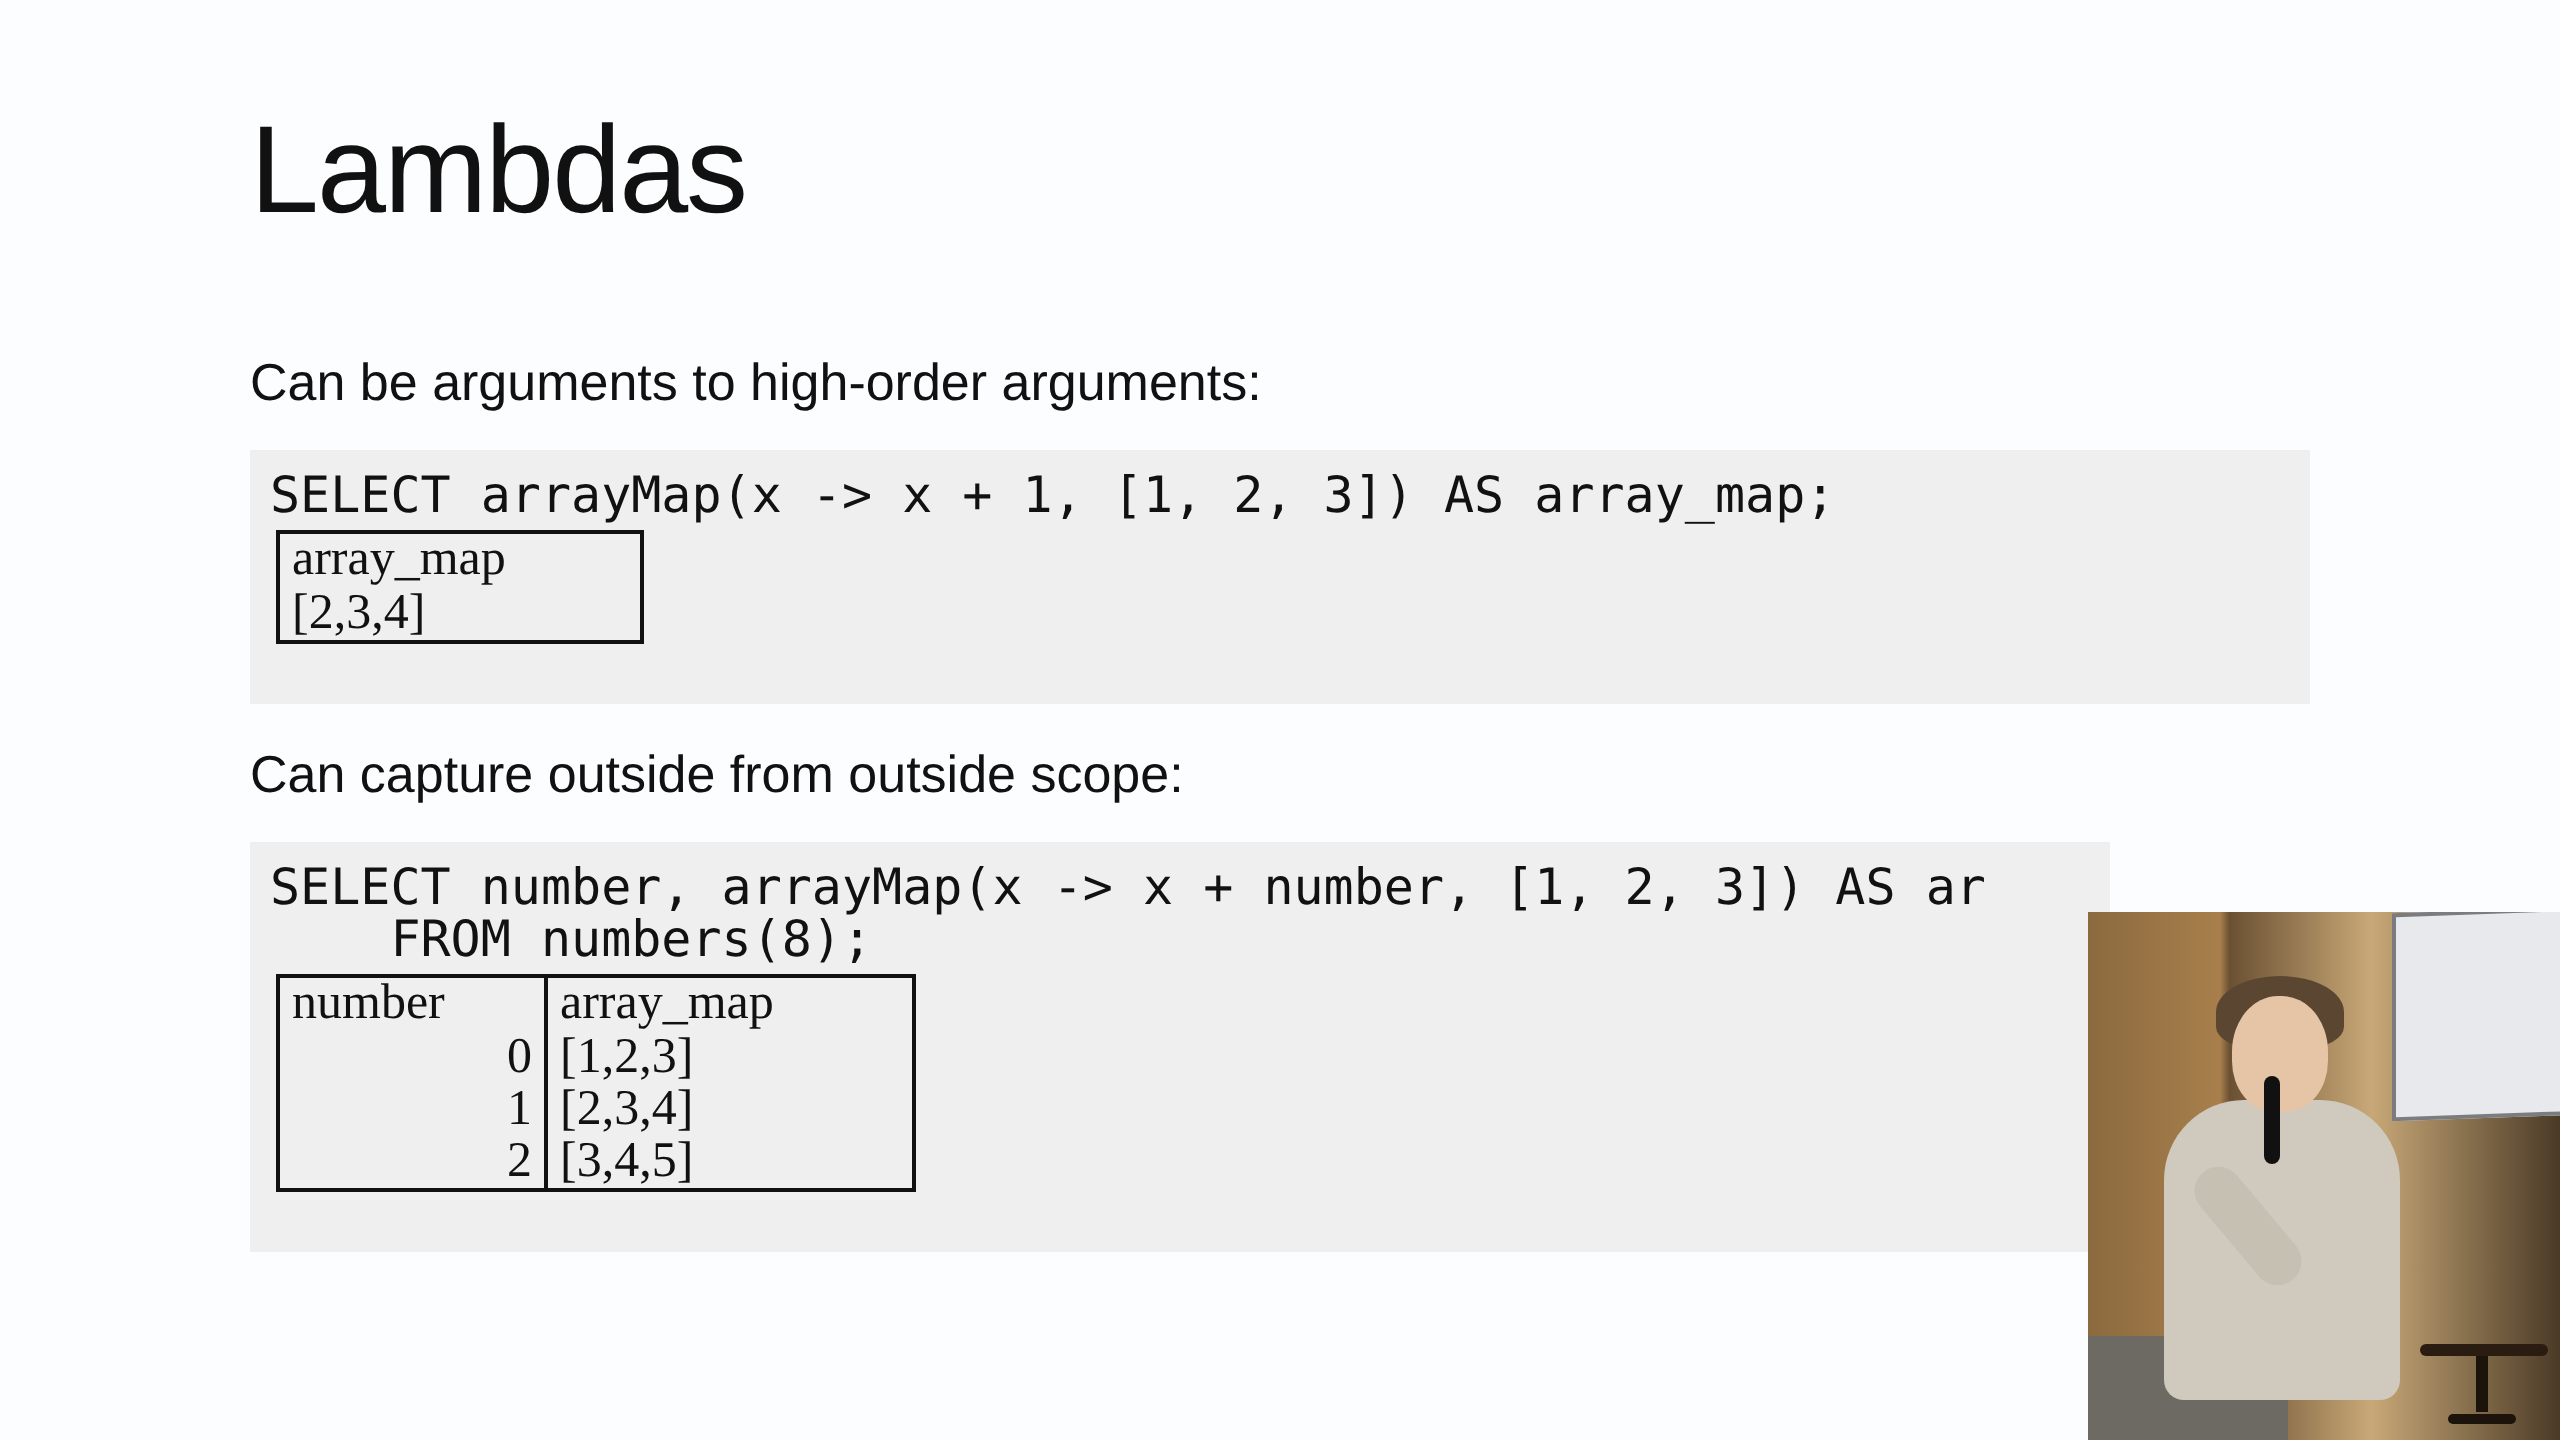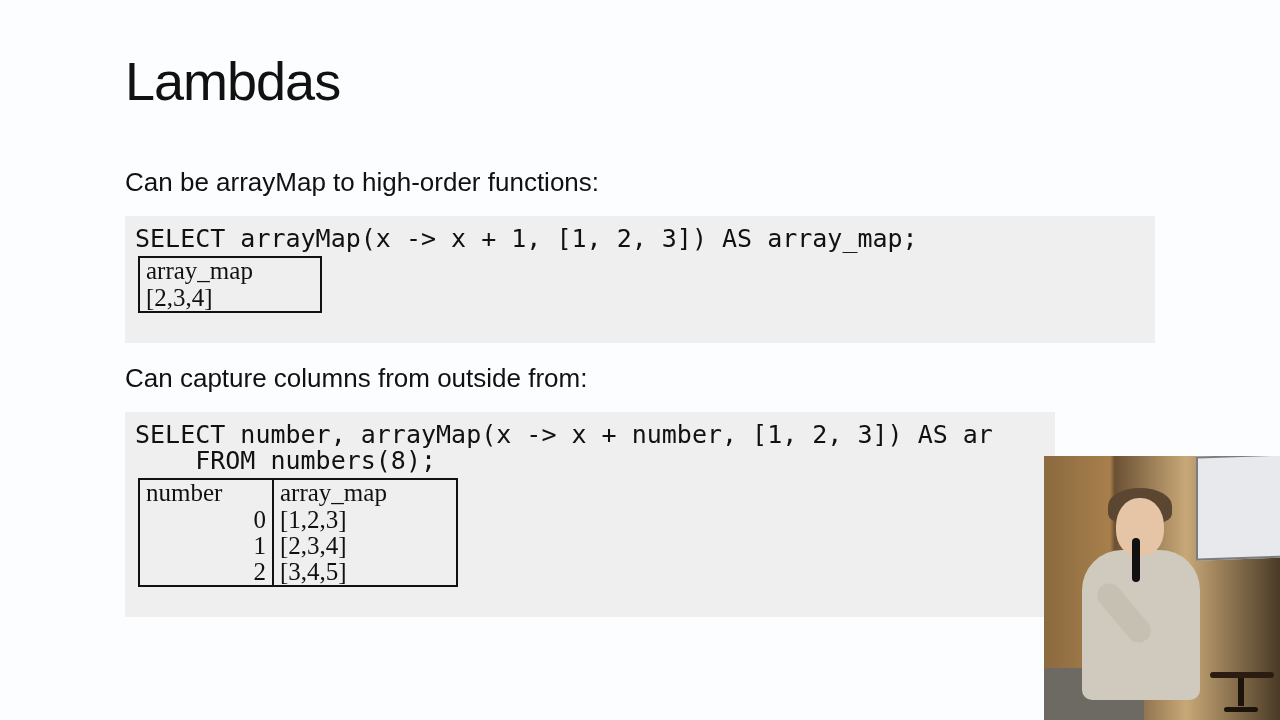--- a/index.html
+++ b/index.html
@@ -12,21 +12,21 @@
     overflow: hidden;
     position: relative;
   }
   .slide {
     position: absolute;
     left: 125px;
     top: 50px;
     width: 1030px;
   }
   h1.title {
-    font-size: 54px;
+    font-size: 62px;
     font-weight: 400;
     margin: 0 0 55px 0;
     color: #111;
     letter-spacing: -1px;
   }
   .lead {
     font-size: 26px;
     color: #111;
     margin: 0 0 18px 0;
     font-weight: 400;
@@ -161,26 +161,26 @@
     background: #6d6a63;
     border-radius: 8px 8px 0 0;
   }
 </style>
 </head>
 <body>
 
 <div class="slide">
   <h1 class="title">Lambdas</h1>
 
-  <p class="lead">Can be arrayMap to high-order functions:</p>
+  <p class="lead">Can be arguments to high-order arguments:</p>
 
   <div class="code-block"><span>SELECT arrayMap(x -&gt; x + 1, [1, 2, 3]) AS array_map;</span>
 <div class="result-table"><div class="result-row"><div class="cell hd single" style="min-width:168px">array_map</div></div><div class="result-row"><div class="cell dc single" style="min-width:168px">[2,3,4]</div></div></div></div>
 
-  <p class="lead">Can capture columns from outside from:</p>
+  <p class="lead">Can capture outside from outside scope:</p>
 
   <div class="code-block" style="width:910px"><span>SELECT number, arrayMap(x -&gt; x + number, [1, 2, 3]) AS ar</span>
 <span>    FROM numbers(8);</span>
 <div class="result-table"><div class="result-row"><div class="cell hd" style="min-width:120px;border-right:2px solid #111">number</div><div class="cell hd" style="min-width:170px;border-left:none">array_map</div></div><div class="result-row"><div class="cell mid num-right" style="min-width:120px;border-right:2px solid #111">0</div><div class="cell mid" style="min-width:170px;border-left:none">[1,2,3]</div></div><div class="result-row"><div class="cell mid num-right" style="min-width:120px;border-right:2px solid #111">1</div><div class="cell mid" style="min-width:170px;border-left:none">[2,3,4]</div></div><div class="result-row"><div class="cell dc num-right" style="min-width:120px;border-right:2px solid #111">2</div><div class="cell dc" style="min-width:170px;border-left:none">[3,4,5]</div></div></div></div>
 </div>
 
 <div class="speaker">
   <div class="screen"></div>
   <div class="couch"></div>
   <div class="person">

